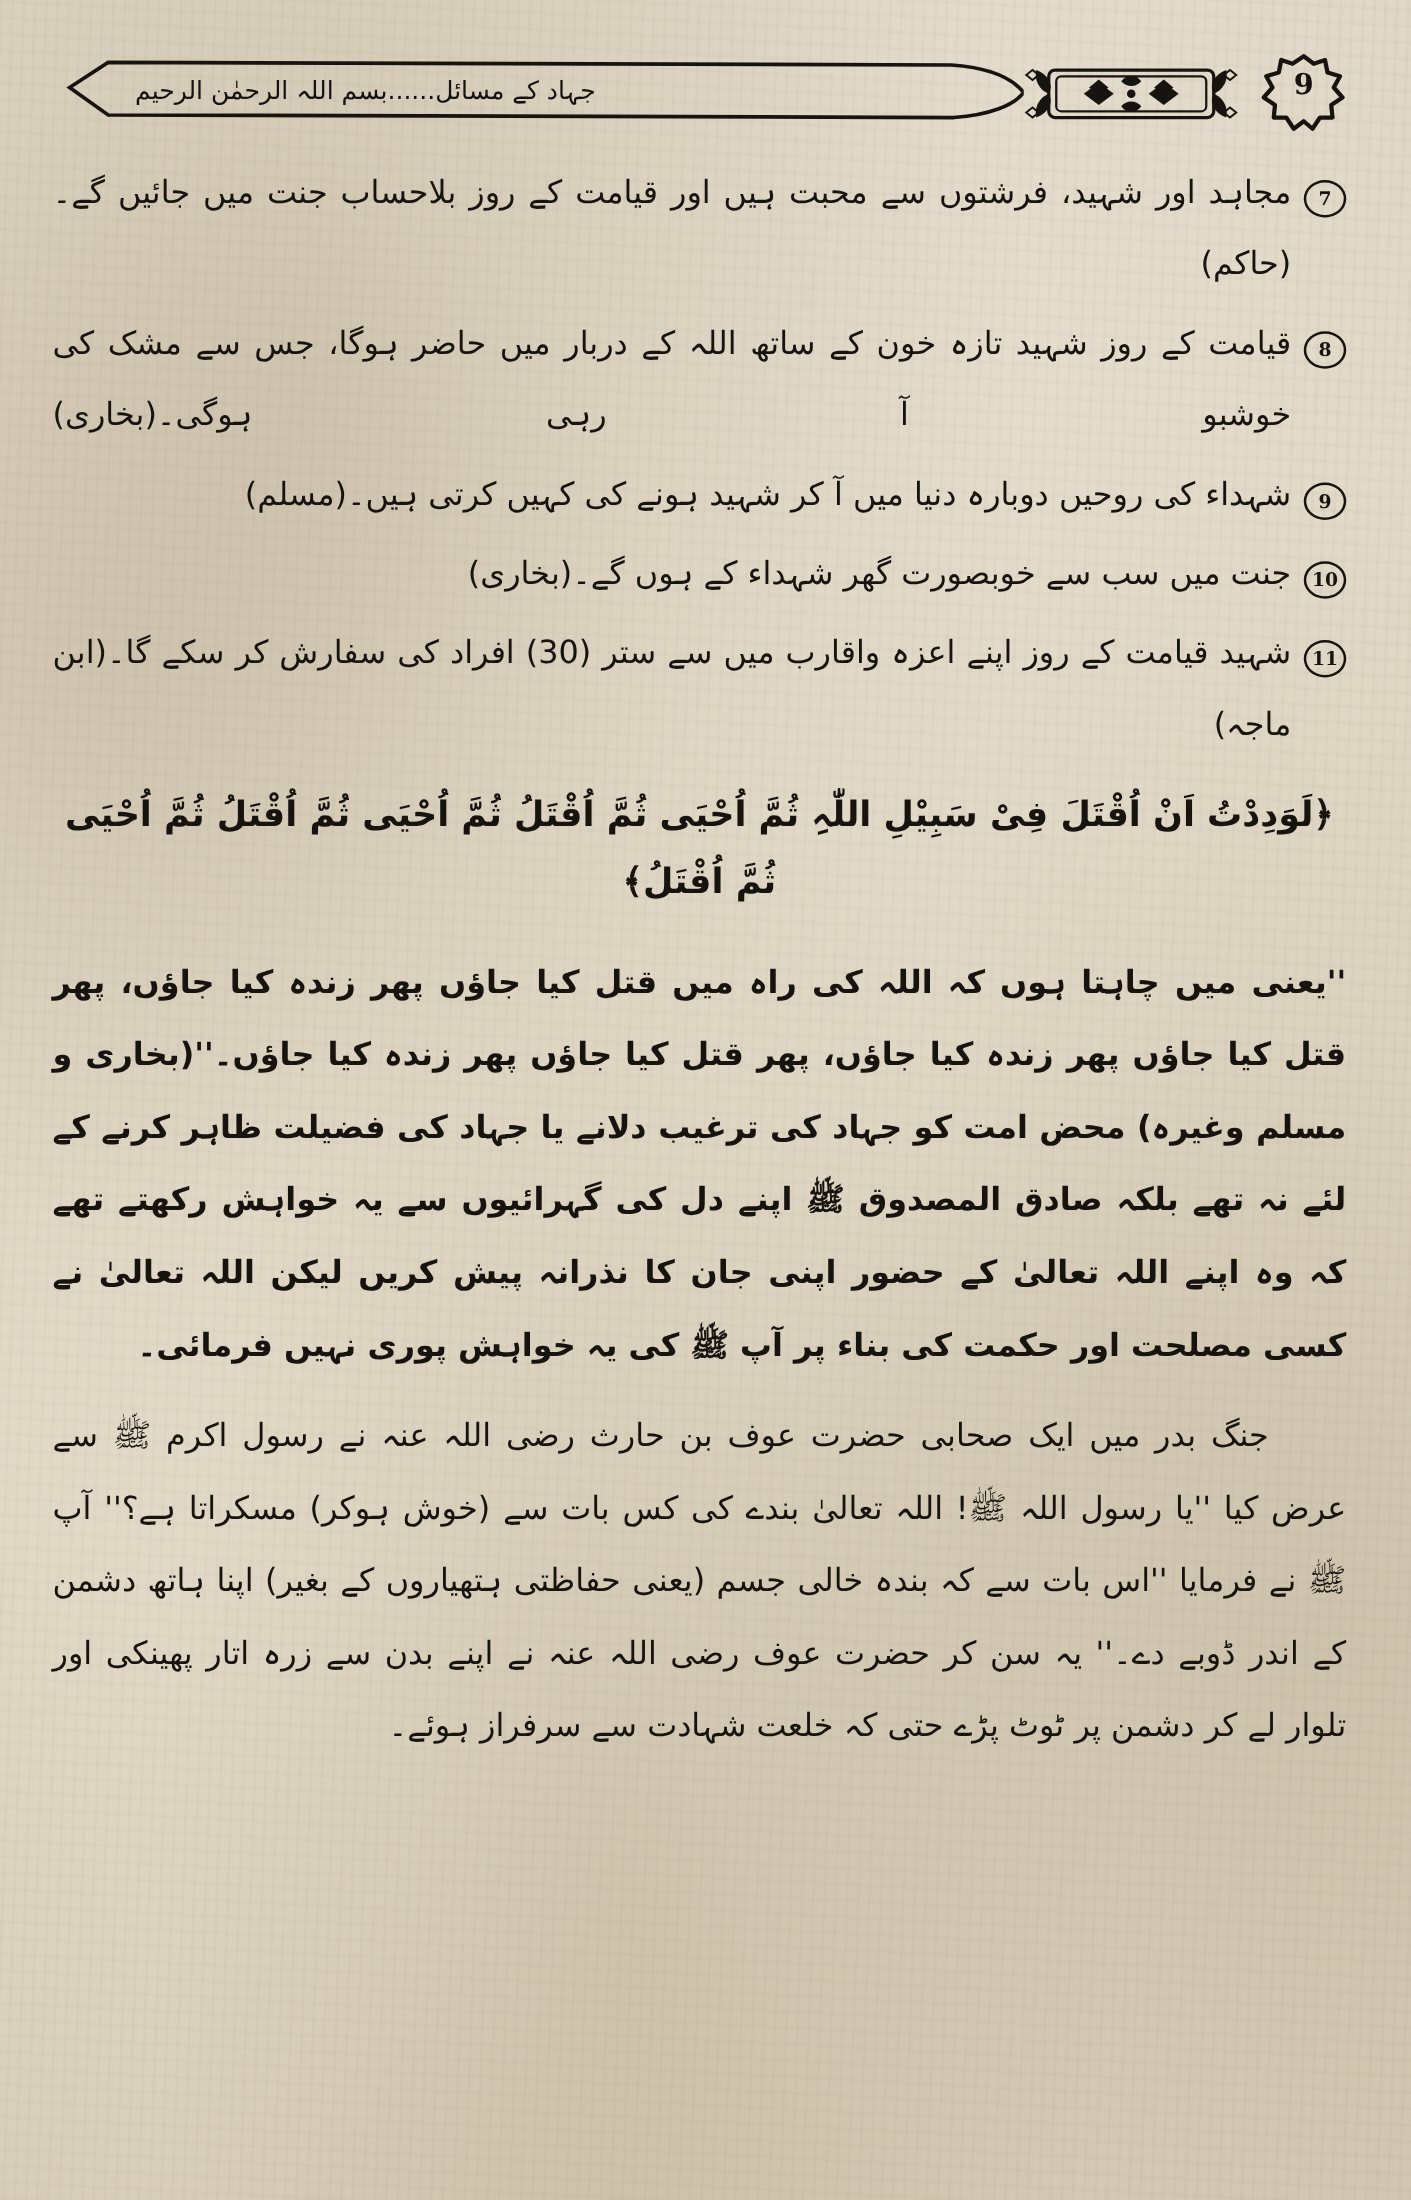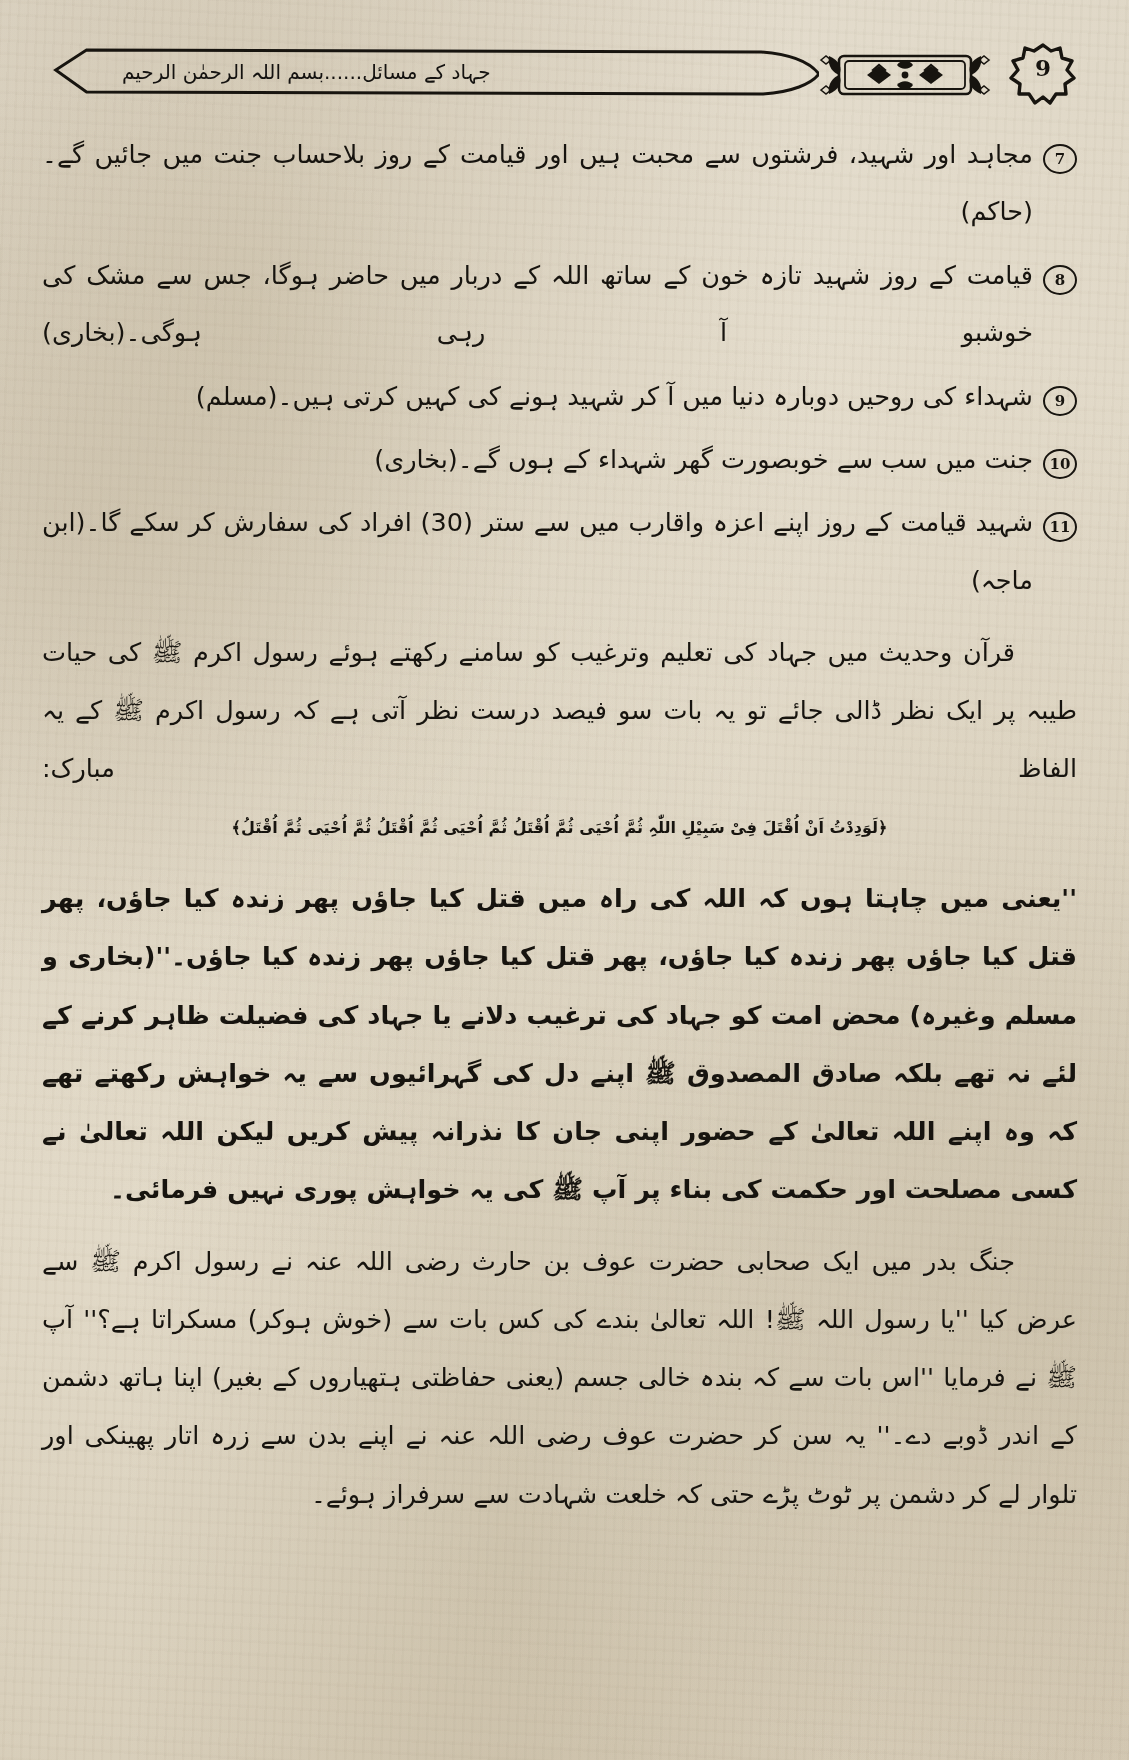--- a/index.html
+++ b/index.html
@@ -87,21 +87,21 @@
     top: 6px;
     right: 76px;
     width: 200px;
     height: 70px;
   }
   .ornament-band svg { width: 100%; height: 100%; display: block; }
 
   .header-title {
     position: absolute;
     top: 26px;
-    left: 74px;
+    left: 60px;
     width: 440px;
     text-align: left;
     direction: rtl;
     font-family: "DejaVu Sans", "Liberation Sans", sans-serif;
     font-size: 20px;
     color: #141210;
     white-space: nowrap;
     letter-spacing: .2px;
   }
 
@@ -167,21 +167,21 @@
     text-indent: 62px;
     margin-top: 14px;
     margin-bottom: 6px;
     font-family: "DejaVu Sans", "Liberation Sans", sans-serif;
     font-weight: 500;
   }
   .para.endleft { text-align-last: right; }
 
   .arabic-quote {
     font-family: "DejaVu Sans", "Liberation Sans", sans-serif;
-    font-size: 16px;
+    font-size: 28px;
     font-weight: 700;
     line-height: 1.9;
     text-align: center;
     margin: 16px 0 6px 0;
     direction: rtl;
     letter-spacing: .5px;
   }
 
   .translation {
     font-size: 25.5px;
@@ -282,21 +282,20 @@
     </div>
 
     <div class="num-item">
       <div class="num-marker">
         <span class="circle"></span>
         <span class="n">11</span>
       </div>
       <div class="num-text last-right">شہید قیامت کے روز اپنے اعزہ واقارب میں سے ستر (30) افراد کی سفارش کر سکے گا۔(ابن ماجہ)</div>
     </div>
 
-    <p class="para">قرآن وحدیث میں جہاد کی تعلیم وترغیب کو سامنے رکھتے ہوئے رسول اکرم ﷺ کی حیات طیبہ پر ایک نظر ڈالی جائے تو یہ بات سو فیصد درست نظر آتی ہے کہ رسول اکرم ﷺ کے یہ الفاظ مبارک:</p>
 
     <p class="arabic-quote">﴿لَوَدِدْتُ اَنْ اُقْتَلَ فِیْ سَبِیْلِ اللّٰہِ ثُمَّ اُحْیَی ثُمَّ اُقْتَلُ ثُمَّ اُحْیَی ثُمَّ اُقْتَلُ ثُمَّ اُحْیَی ثُمَّ اُقْتَلُ﴾</p>
 
     <p class="translation endright">''یعنی میں چاہتا ہوں کہ اللہ کی راہ میں قتل کیا جاؤں پھر زندہ کیا جاؤں، پھر  قتل  کیا جاؤں پھر زندہ کیا جاؤں، پھر  قتل  کیا جاؤں پھر زندہ کیا جاؤں۔''(بخاری و مسلم وغیرہ) محض امت کو جہاد کی ترغیب دلانے یا جہاد کی فضیلت ظاہر کرنے کے لئے نہ تھے بلکہ صادق المصدوق ﷺ اپنے دل کی گہرائیوں سے یہ خواہش رکھتے تھے کہ وہ اپنے اللہ تعالیٰ کے حضور اپنی جان کا نذرانہ پیش کریں لیکن اللہ تعالیٰ نے کسی مصلحت اور حکمت کی بناء پر آپ ﷺ کی یہ خواہش پوری نہیں فرمائی۔</p>
 
 
     <p class="para endleft">جنگ بدر میں ایک صحابی حضرت عوف بن حارث رضی اللہ عنہ نے رسول اکرم ﷺ سے عرض کیا ''یا رسول اللہ ﷺ! اللہ تعالیٰ بندے کی کس بات سے (خوش ہوکر) مسکراتا ہے؟'' آپ ﷺ نے فرمایا ''اس بات سے کہ بندہ خالی جسم (یعنی حفاظتی ہتھیاروں کے بغیر) اپنا ہاتھ دشمن کے اندر ڈوبے دے۔'' یہ سن کر حضرت عوف رضی اللہ عنہ نے اپنے بدن سے زرہ اتار پھینکی اور تلوار لے کر دشمن پر ٹوٹ پڑے حتی کہ خلعت شہادت سے سرفراز ہوئے۔</p>
 
   </div>
 </div>

